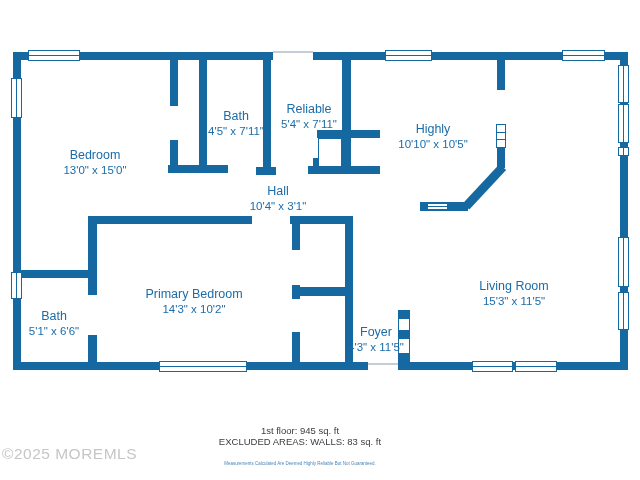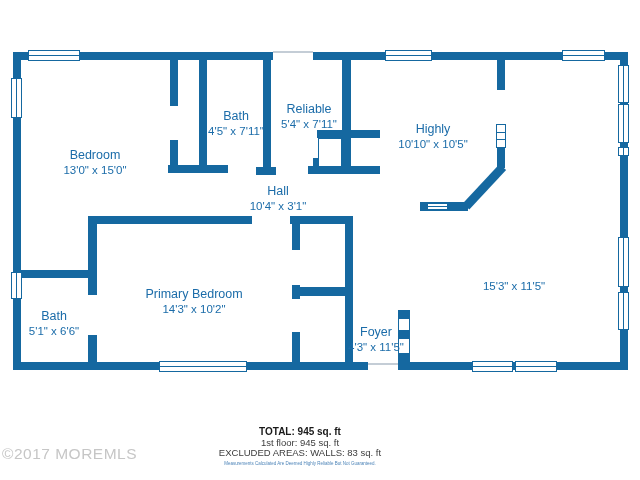--- a/index.html
+++ b/index.html
@@ -121,25 +121,25 @@
   </div>
   <div class="room-label" style="left:9px;top:309px;width:90px;">
     <span class="nm">Bath</span>
     <span class="dims">5'1" x 6'6"</span>
   </div>
   <div class="room-label" style="left:316px;top:277px;width:120px;margin-top:48px;">
     <span class="nm">Foyer</span>
     <span class="dims">4'3" x 11'5"</span>
   </div>
   <div class="room-label" style="left:454px;top:279px;width:120px;">
+    <span class="nm">Living Room</span>
     <span class="dims">15'3" x 11'5"</span>
   </div>
 
   <div id="summary">
-    <div class="total">TOTAL: 945 sq. ft</div>
     <div class="sub">1st floor: 945 sq. ft</div>
     <div class="sub">EXCLUDED AREAS: WALLS: 83 sq. ft</div>
   </div>
   <div id="disclaimer">Measurements Calculated Are Deemed Highly Reliable But Not Guaranteed.</div>
 
-  <div id="watermark">©2017 MOREMLS</div>
+  <div id="watermark">©2025 MOREMLS</div>
 
 </div>
 
 </body></html>

